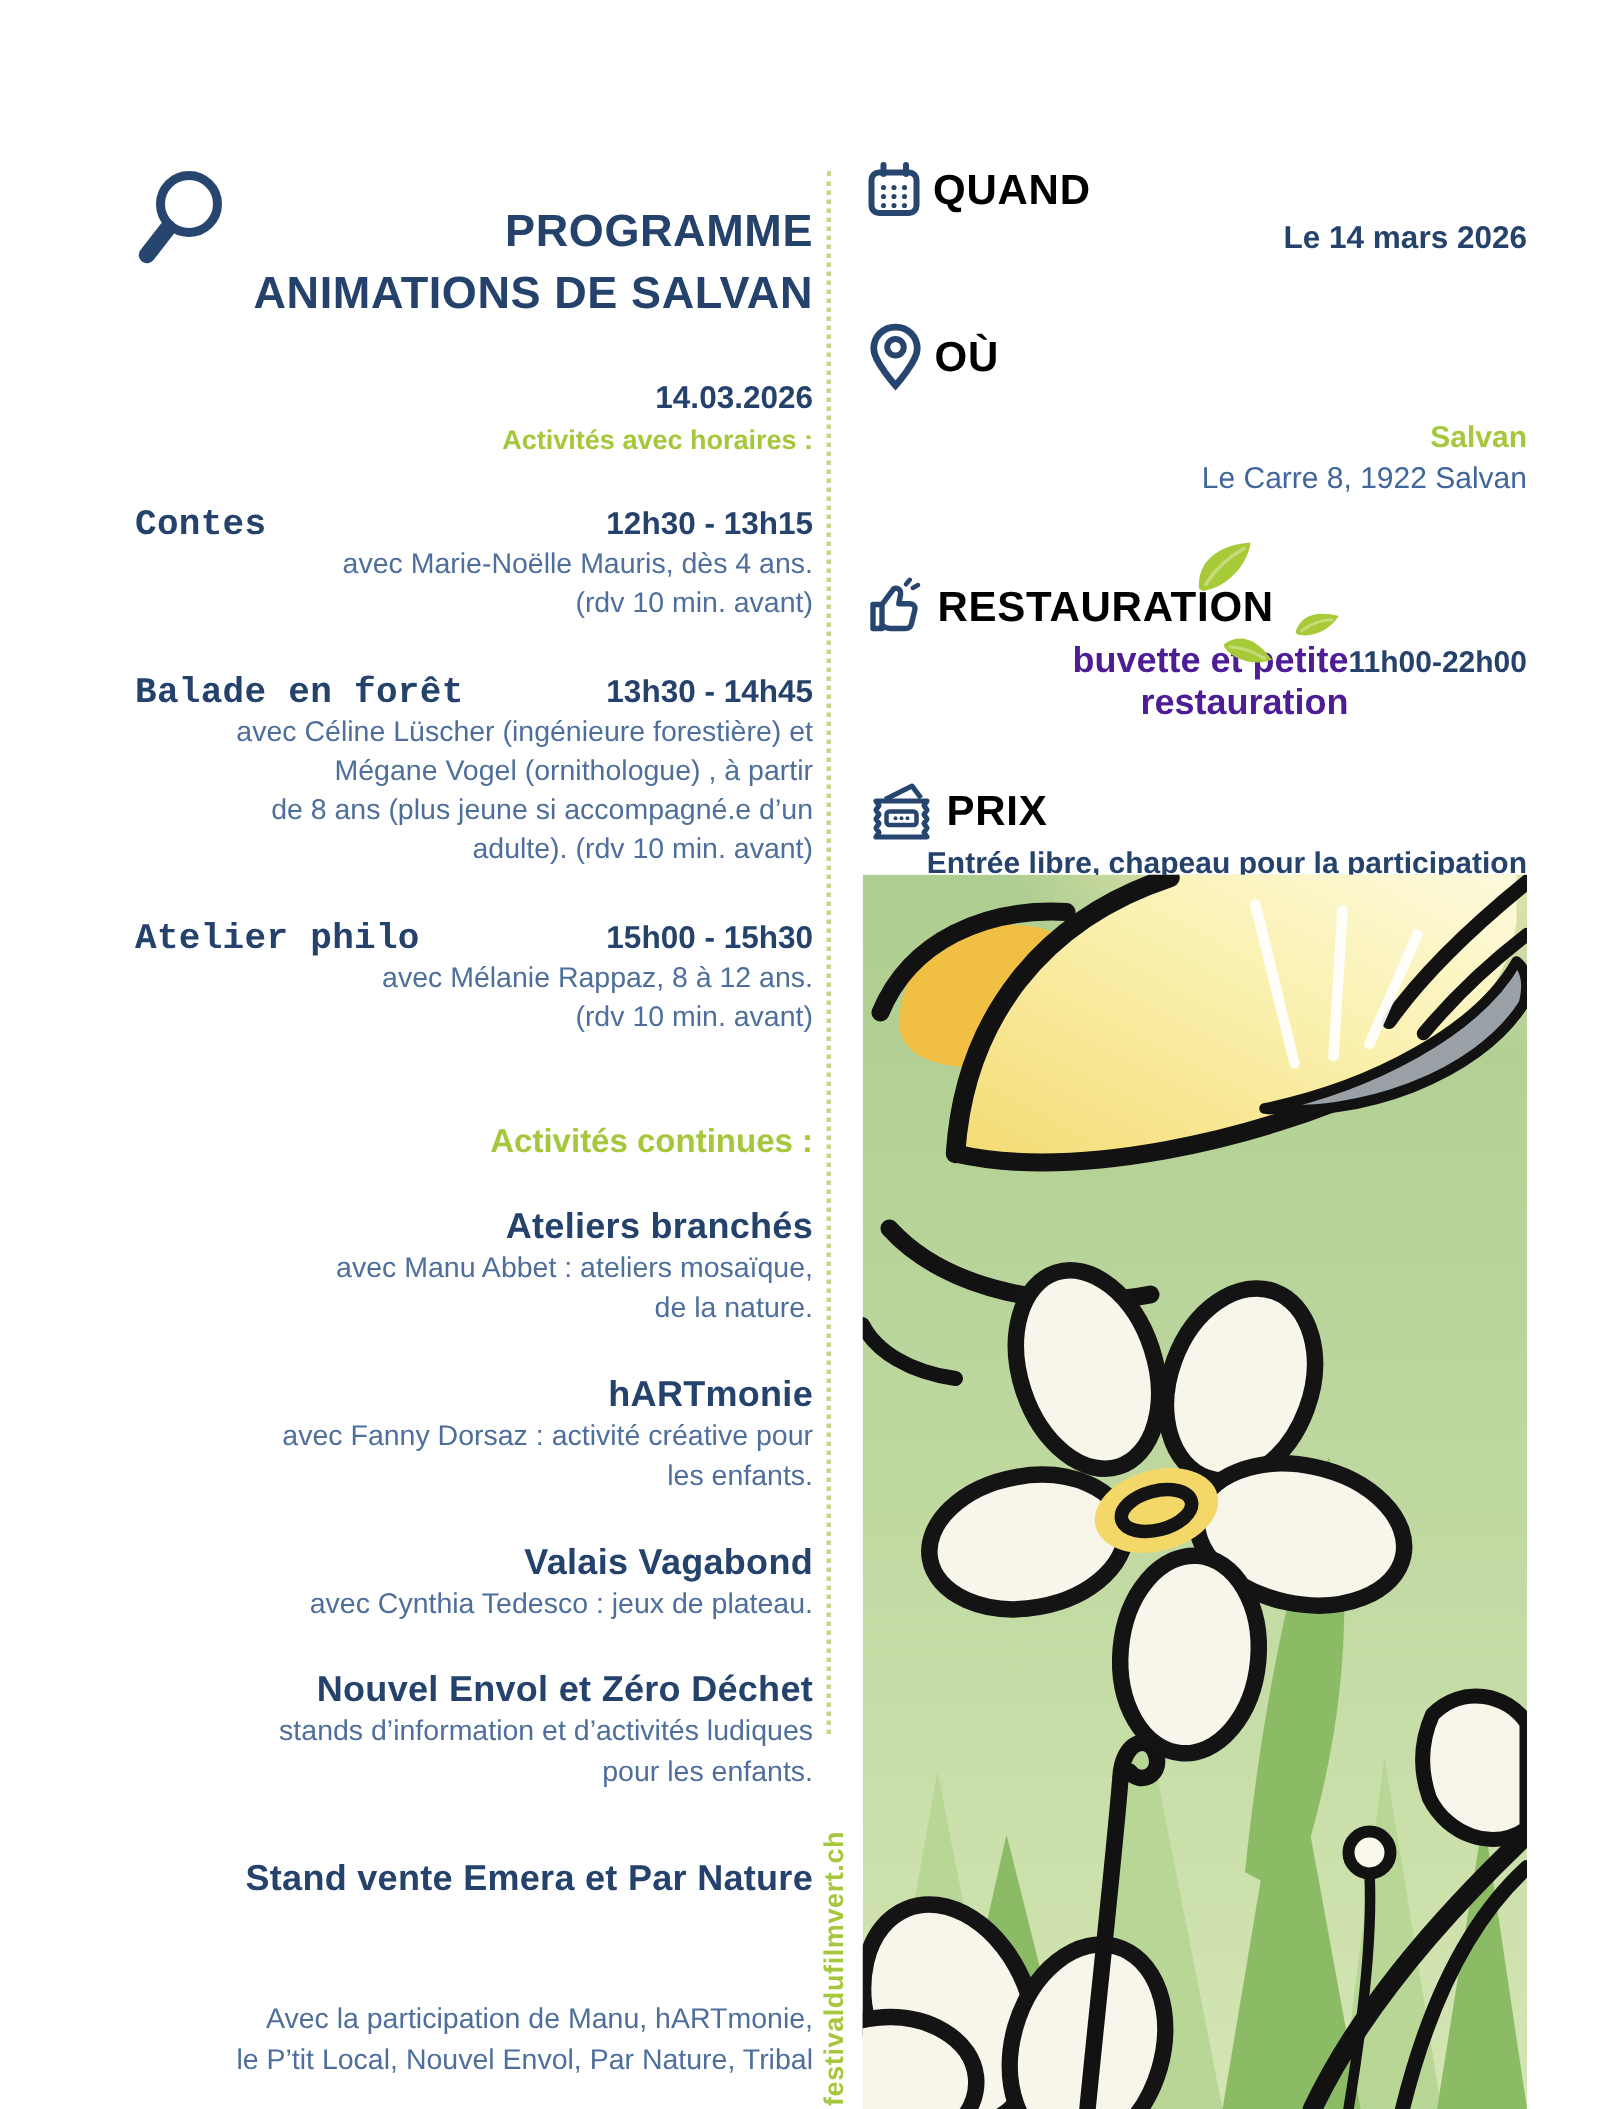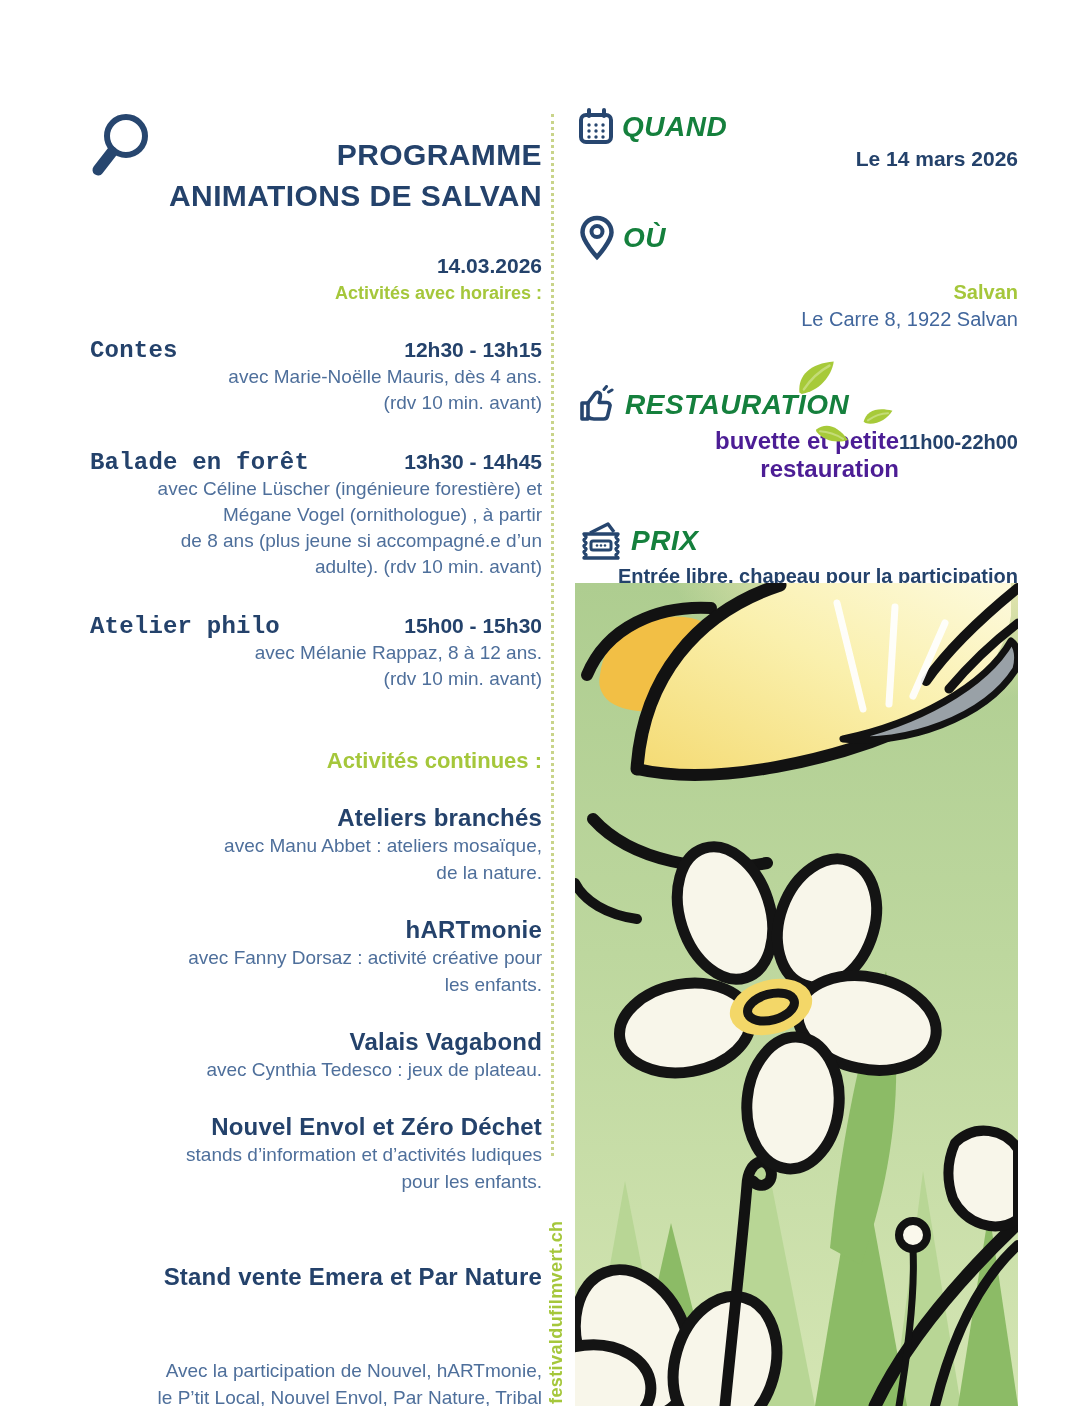--- a/index.html
+++ b/index.html
@@ -20,36 +20,36 @@
   .green-h{margin-top:5px;font-size:18px;font-weight:700;color:#a5c73b;}
   .activity{margin-top:33px;}
   .act-head{display:flex;justify-content:space-between;align-items:baseline;}
   .act-name{font-size:24px;font-weight:700;color:#24426b;letter-spacing:.2px;font-family:Liberation Mono, monospace;}
   .act-time{font-size:21px;font-weight:700;color:#24426b;white-space:nowrap;}
   .act-line{display:block;font-size:19px;line-height:26px;color:#4e6f9b;}
   .continues-h{margin-top:56px;font-size:22px;font-weight:700;color:#a5c73b;}
   .c-activity{margin-top:30px;}
   .c-name{font-size:24px;font-weight:700;color:#24426b;letter-spacing:.2px;}
   .c-activity .act-line{margin-top:1px;}
-  .stand{margin-top:68px;}
+  .stand{margin-top:44px;}
   .participation{margin-top:66px;}
   .part-line{display:block;font-size:19px;line-height:27px;color:#4e6f9b;}
 
   
   .dotted-sep{position:absolute;left:551px;top:114px;height:1042px;width:0;
               border-left:3px dotted #c9d48a;}
   .site-vertical{position:absolute;left:546px;top:1404px;transform:rotate(-90deg);
                  transform-origin:0 0;white-space:nowrap;font-size:18px;
                  font-weight:700;color:#a5c73b;letter-spacing:.4px;}
 
   
   .right-col{position:absolute;left:578px;top:108px;width:440px;}
   .info-head{display:flex;align-items:center;gap:7px;}
   .info-ic{flex:0 0 auto;display:flex;}
-  .info-label{font-size:28px;font-weight:700;color:#15803d;letter-spacing:.5px;font-style:italic;}
+  .info-label{font-size:28px;font-weight:700;color:#000000;letter-spacing:.5px;}
   .quand-value{font-size:21px;font-weight:700;color:#24426b;margin-top:1px;}
   .ou-block{margin-top:44px;position:relative;}
   .ou-place{font-size:20px;font-weight:700;color:#a5c73b;margin-top:20px;}
   .ou-venue{font-size:20px;font-weight:700;color:#24426b;margin-top:3px;}
   .ou-address{font-size:20px;color:#41669c;margin-top:4px;}
   .leaves{position:absolute;left:208px;top:142px;width:126px;height:100px;}
   .resto-block{margin-top:54px;}
   .resto-row{display:flex;justify-content:space-between;align-items:baseline;
              margin-top:2px;}
   .resto-desc{font-size:24px;font-weight:700;color:#4c1d95;}
@@ -136,21 +136,21 @@
       <div class="c-name">Nouvel Envol et Zéro Déchet</div>
       <span class="act-line">stands d’information et d’activités ludiques</span>
       <span class="act-line">pour les enfants.</span>
     </div>
 
     <div class="c-activity stand">
       <div class="c-name">Stand vente Emera et Par Nature</div>
     </div>
 
     <div class="participation">
-      <span class="part-line">Avec la participation de Nouvel, hARTmonie,</span>
+      <span class="part-line">Avec la participation de Manu, hARTmonie,</span>
       <span class="part-line">le P’tit Local, Nouvel Envol, Par Nature, Tribal</span>
 
     </div>
   </div>
 
   <div class="dotted-sep"></div>
   <div class="site-vertical">festivaldufilmvert.ch</div>
 
   <div class="right-col">
 

